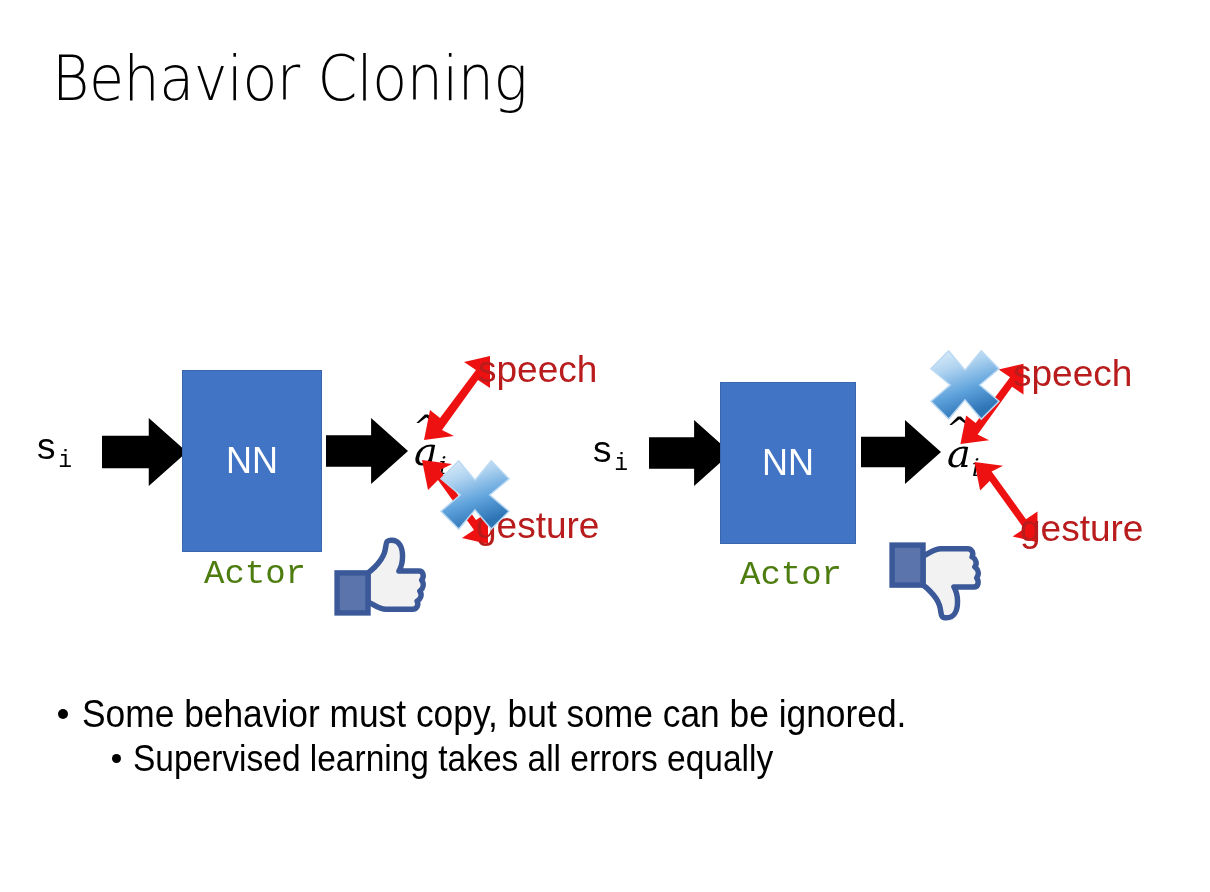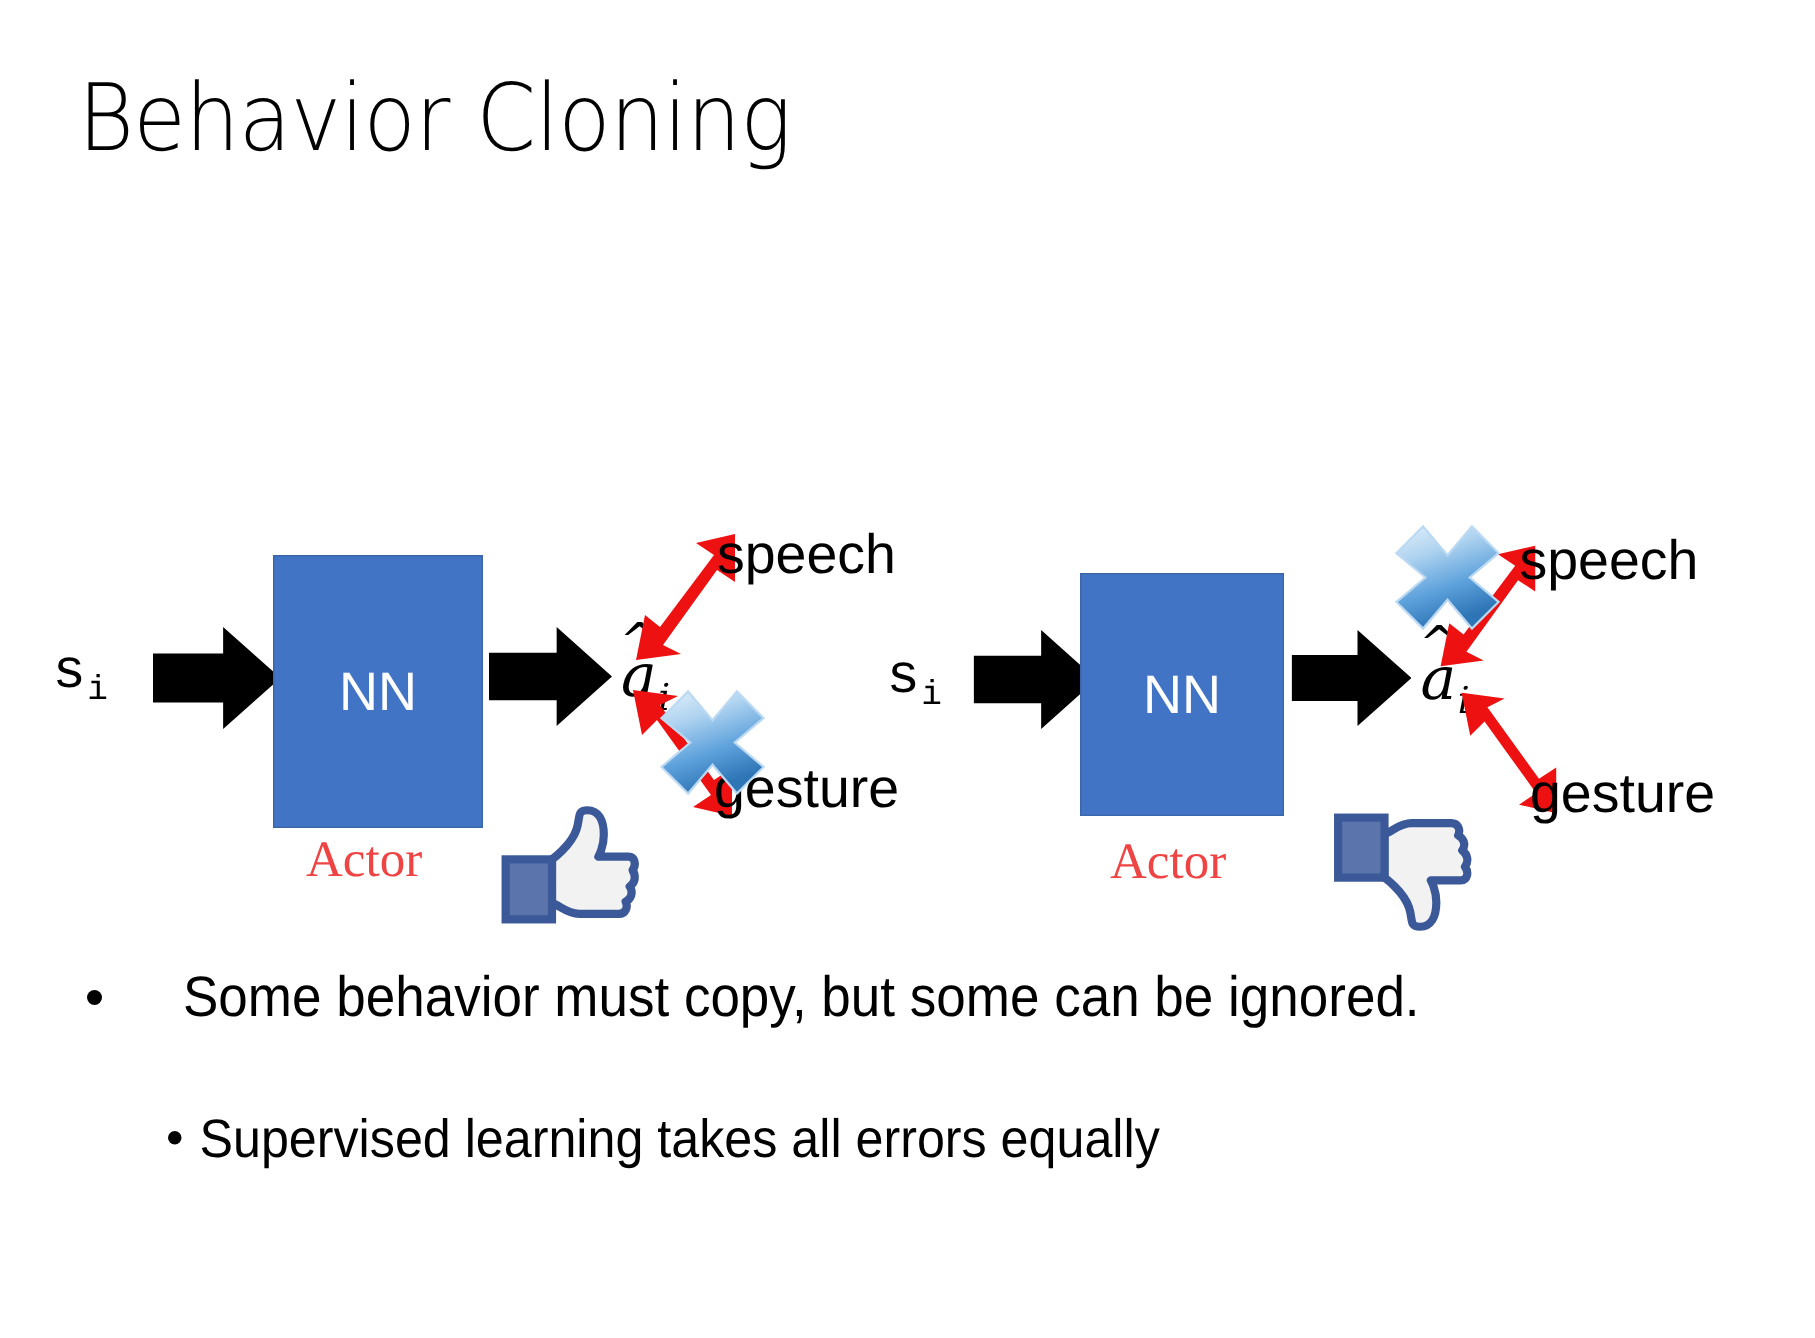--- a/index.html
+++ b/index.html
@@ -66,23 +66,22 @@
     transform: scaleX(0.93);
     transform-origin: left top;
   }
   #bullet-top {
     left: 58px;
     top: 200px;
     width: 1010px;
   }
   #bullet-bottom {
     left: 58px;
-    top: 640px;
+    top: 689px;
     width: 1110px;
-    gap: 40px;
   }
   #bullet-sub {
     left: 112px;
     top: 735px;
     width: 1060px;
   }
   #bullet-sub .bullet-text { font-size: 36px; }
 
   
   .diagram {
@@ -123,23 +122,23 @@
     box-sizing: border-box;
     display: flex;
     align-items: center;
     justify-content: center;
     color: #ffffff;
     font-family: "Liberation Sans", sans-serif;
     font-size: 36px;
   }
   .actor-label {
     position: absolute;
-    font-family: Liberation Serif, serif;
+    font-family: Liberation Mono, monospace;
     font-size: 34px;
-    color: #ef4444;
+    color: #4d7c0f;
     white-space: nowrap;
   }
 
   
   .action-label {
     position: absolute;
     font-family: "DejaVu Serif", serif;
     font-style: italic;
     font-size: 40px;
     color: #000;
@@ -165,21 +164,21 @@
 
   
   .red-arrow { position: absolute; }
   .red-arrow svg { display: block; overflow: visible; }
 
   
   .outcome-label {
     position: absolute;
     font-family: "Liberation Sans", sans-serif;
     font-size: 37px;
-    color: #000000;
+    color: #b91c1c;
     white-space: nowrap;
   }
 
   
   .blue-x { position: absolute; }
   .blue-x svg { display: block; }
 
   
   .thumb { position: absolute; }
   .thumb svg { display: block; }

